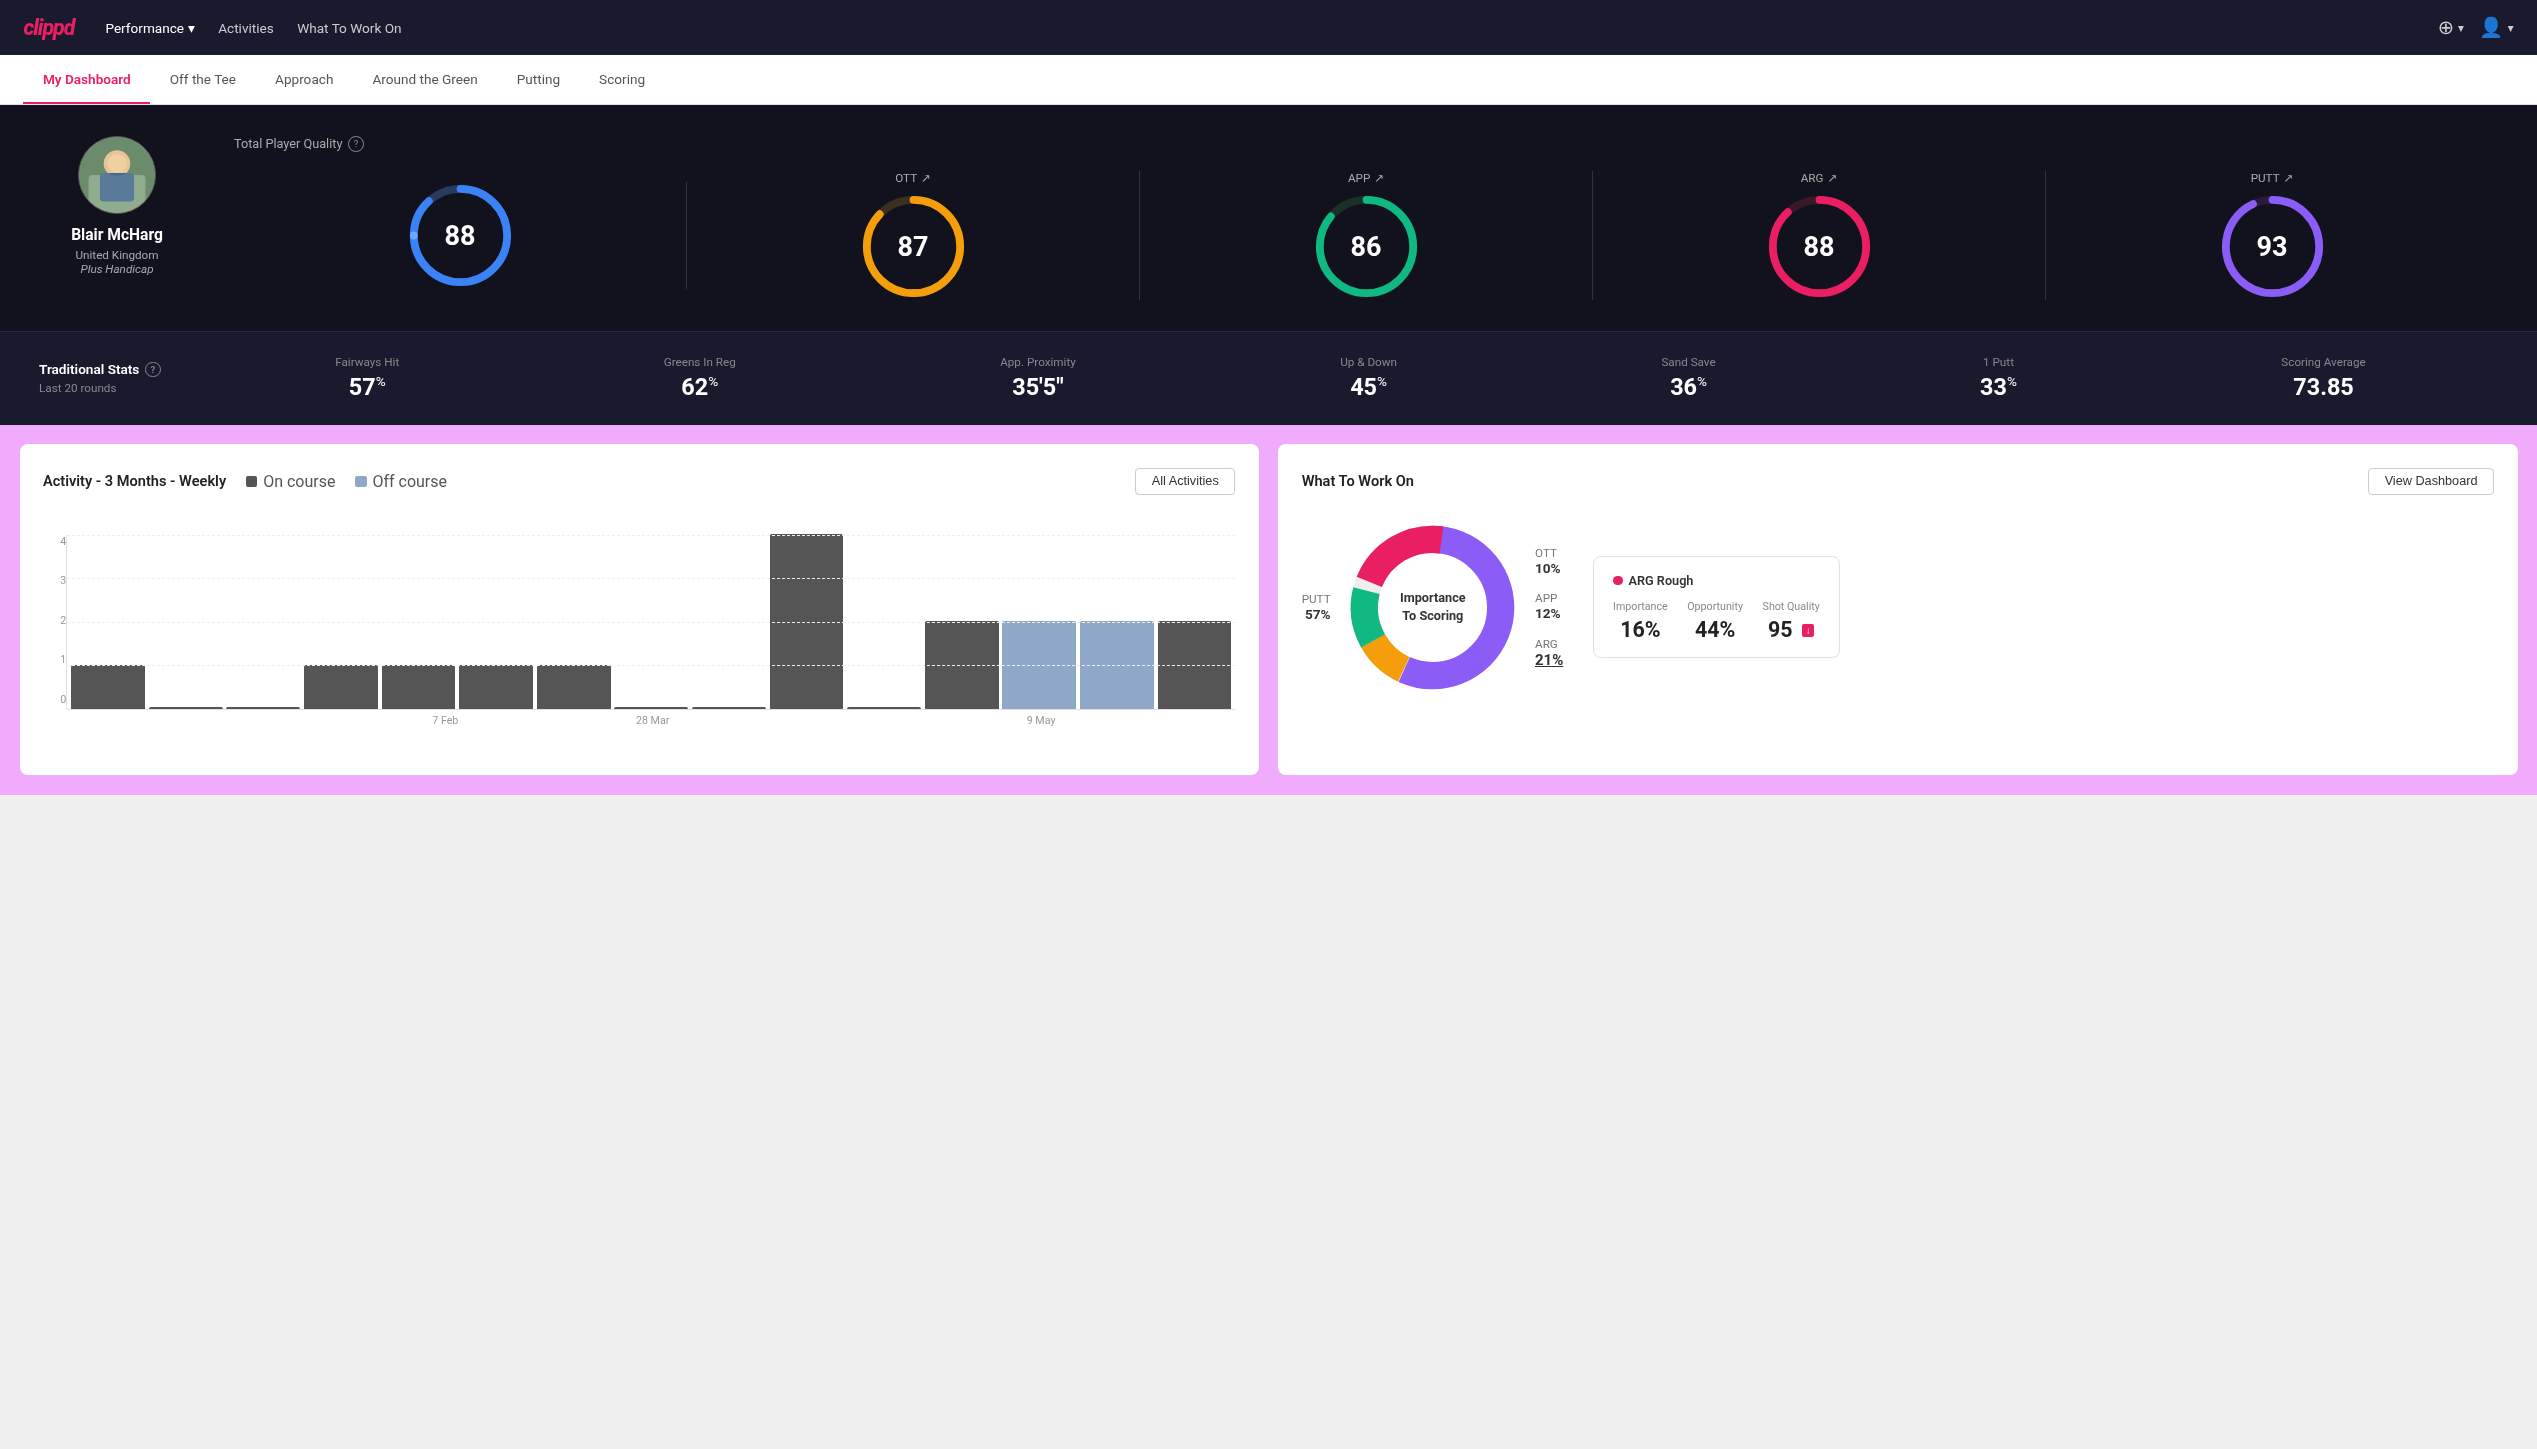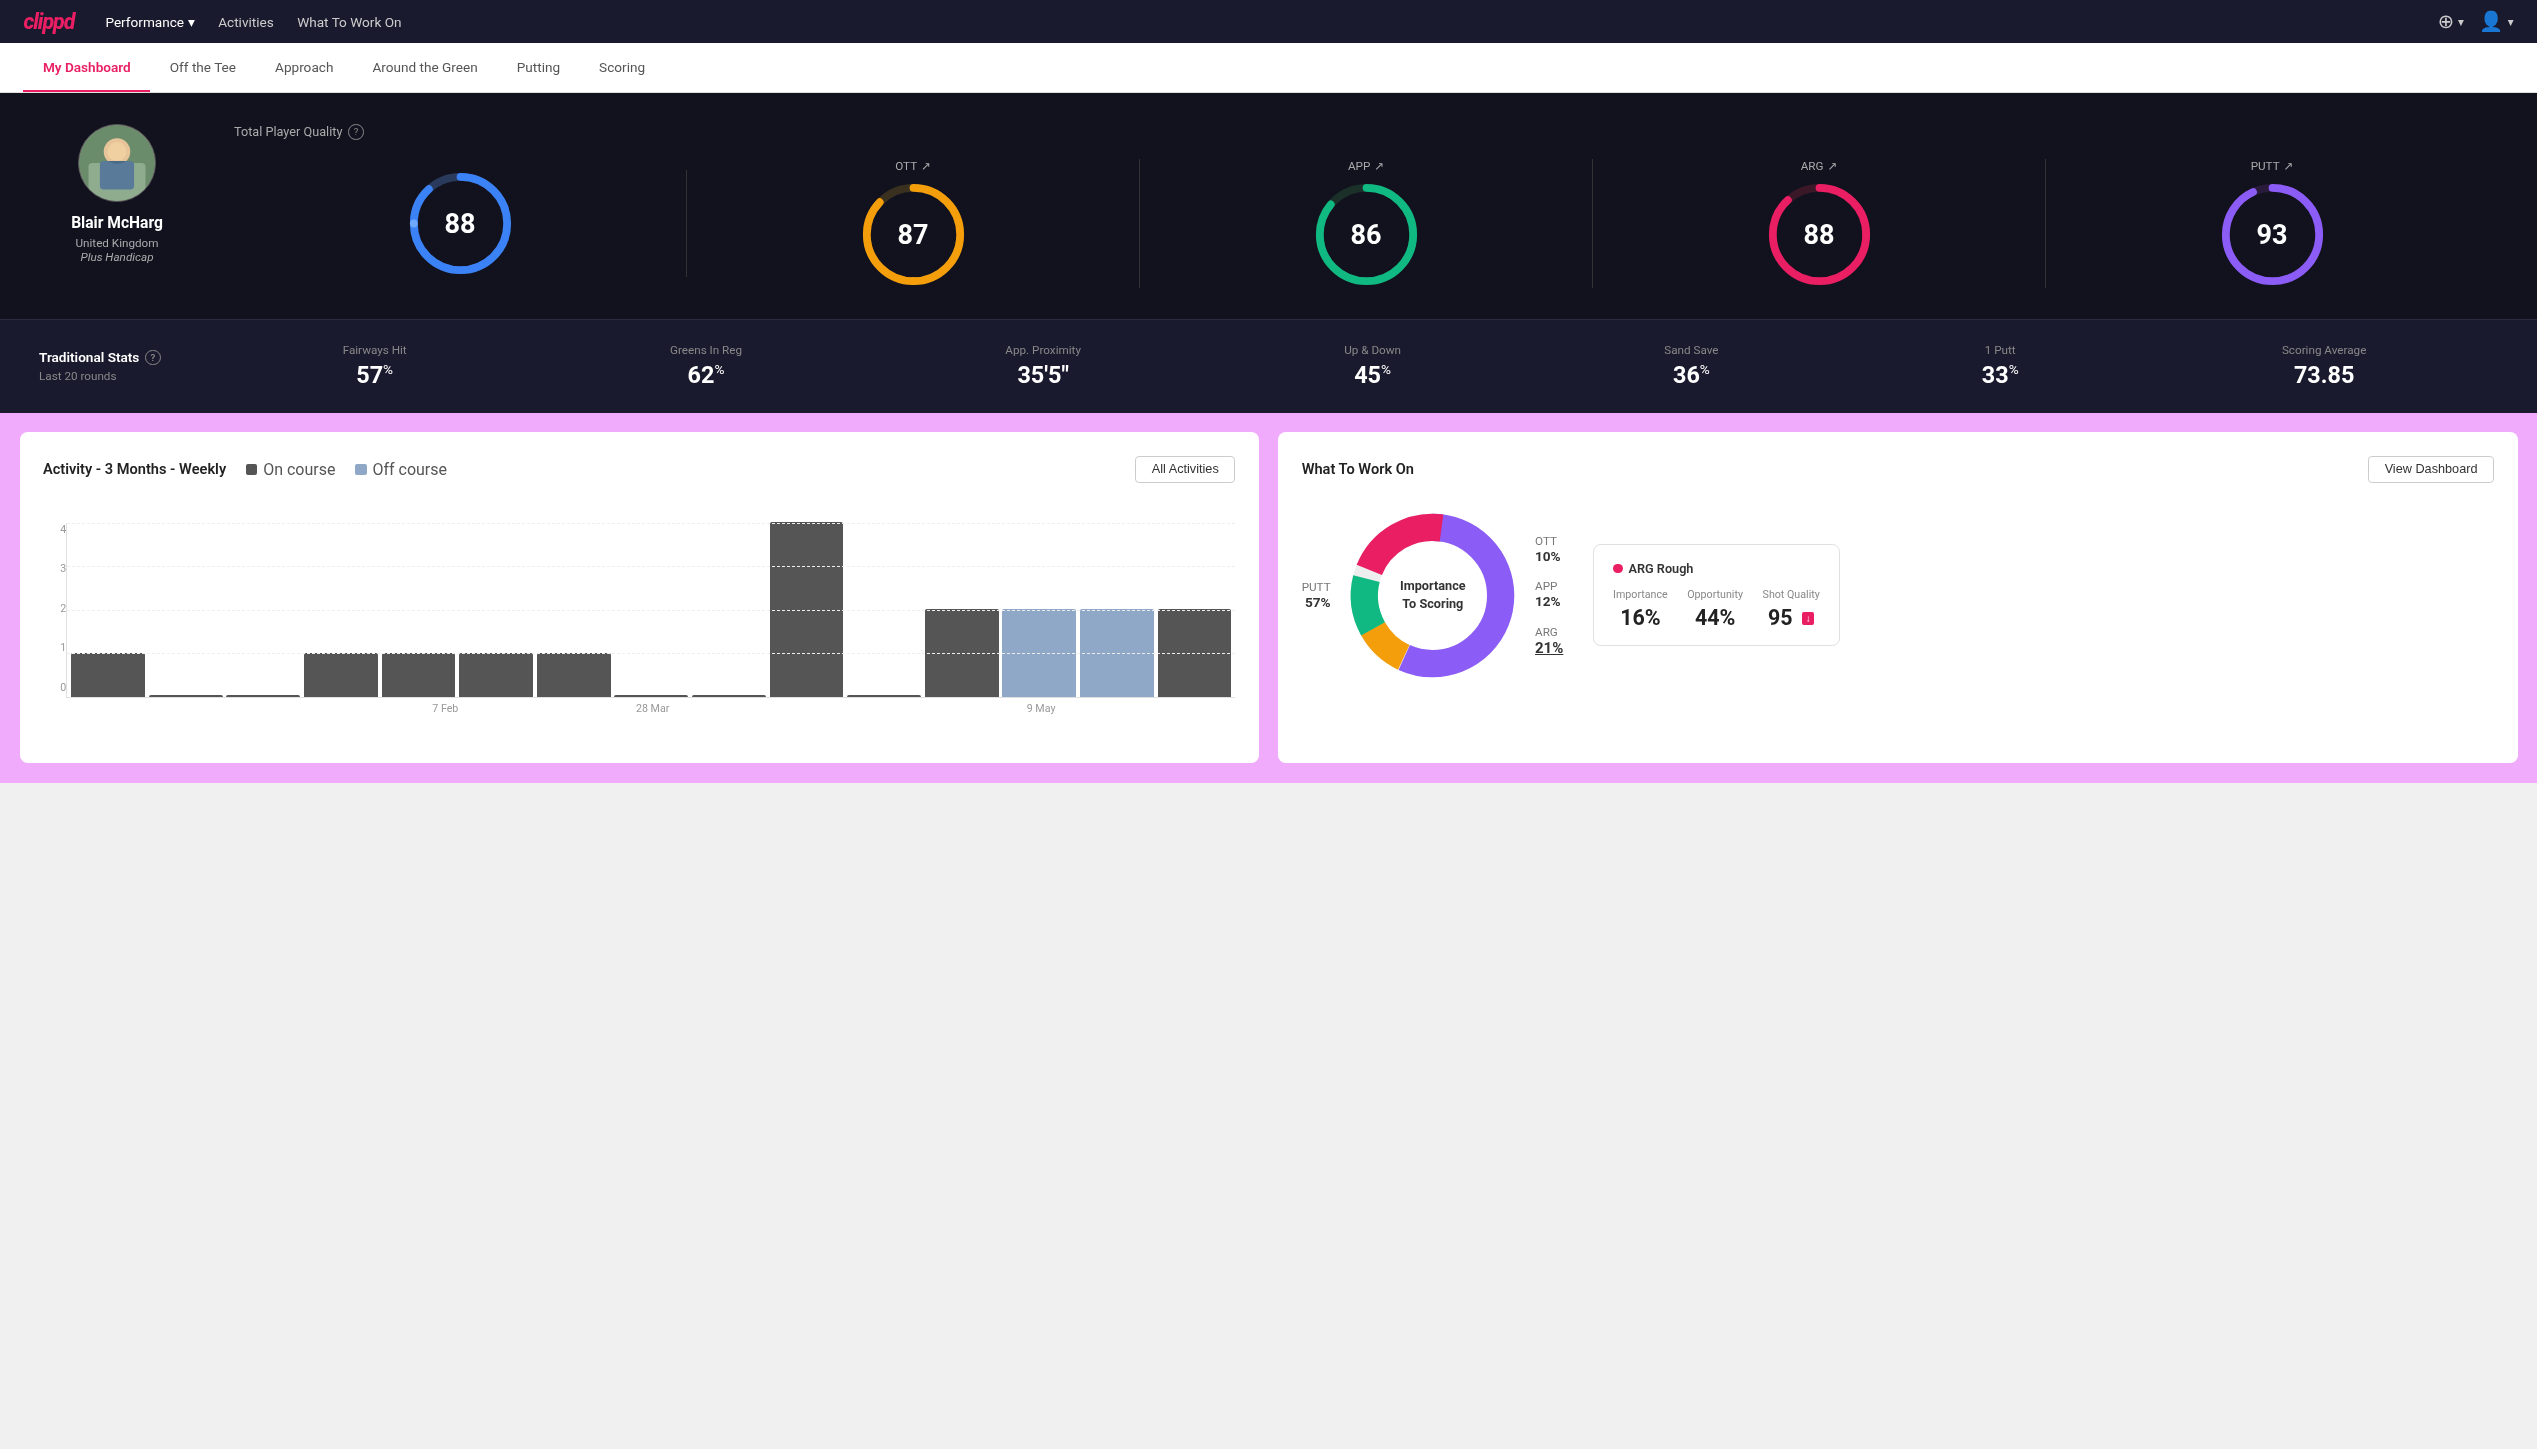--- a/index.html
+++ b/index.html
@@ -4,21 +4,21 @@
   <style>
     * { box-sizing: border-box; margin: 0; padding: 0; }
     body { font-family: -apple-system, BlinkMacSystemFont, 'Segoe UI', Roboto, sans-serif; background: #f0f0f0; }
 
     
     .top-nav {
       background: #1a1a2e;
       display: flex;
       align-items: center;
       padding: 0 23.4px;
-      height: 43px;
+      height: 55px;
       gap: 31px;
     }
     .logo {
       color: #e91e63;
       font-size: 21.4px;
       font-weight: 800;
       letter-spacing: -1px;
       font-style: italic;
     }
     .nav-items { display: flex; gap: 23.4px; flex: 1; }
@@ -171,21 +171,21 @@
       font-weight: 700;
     }
 
     
     .stats-row {
       background: #1a1a2e;
       border-top: 1px solid #2a2a3e;
       padding: 23.4px 39px;
       display: flex;
       align-items: center;
-      gap: 16px;
+      gap: 8px;
     }
     .stats-label-group {
       min-width: 156px;
     }
     .stats-label {
       color: #fff;
       font-size: 13.6px;
       font-weight: 600;
       display: flex;
       align-items: center;

